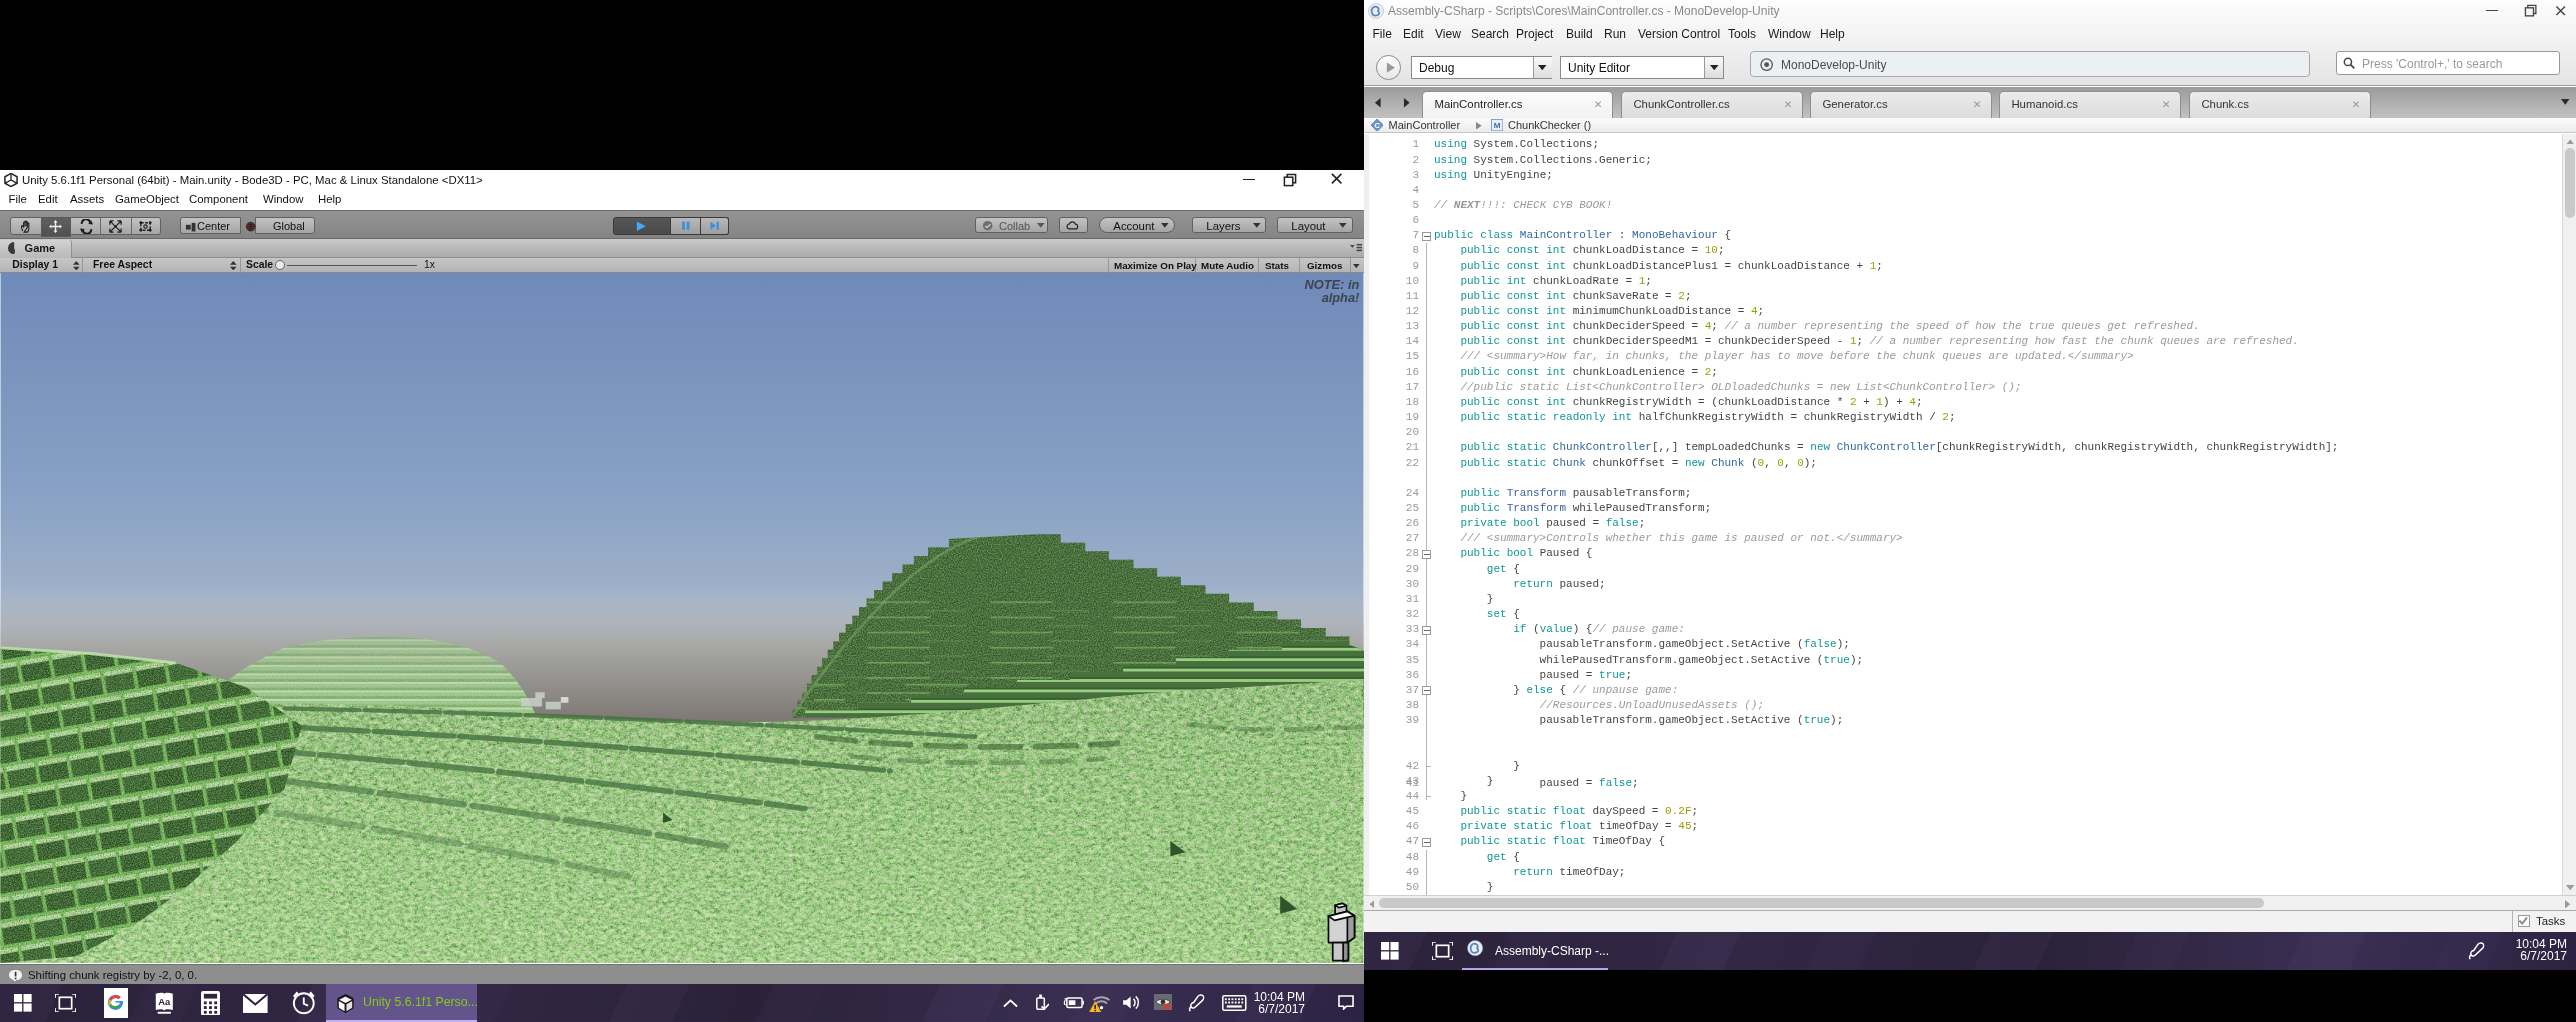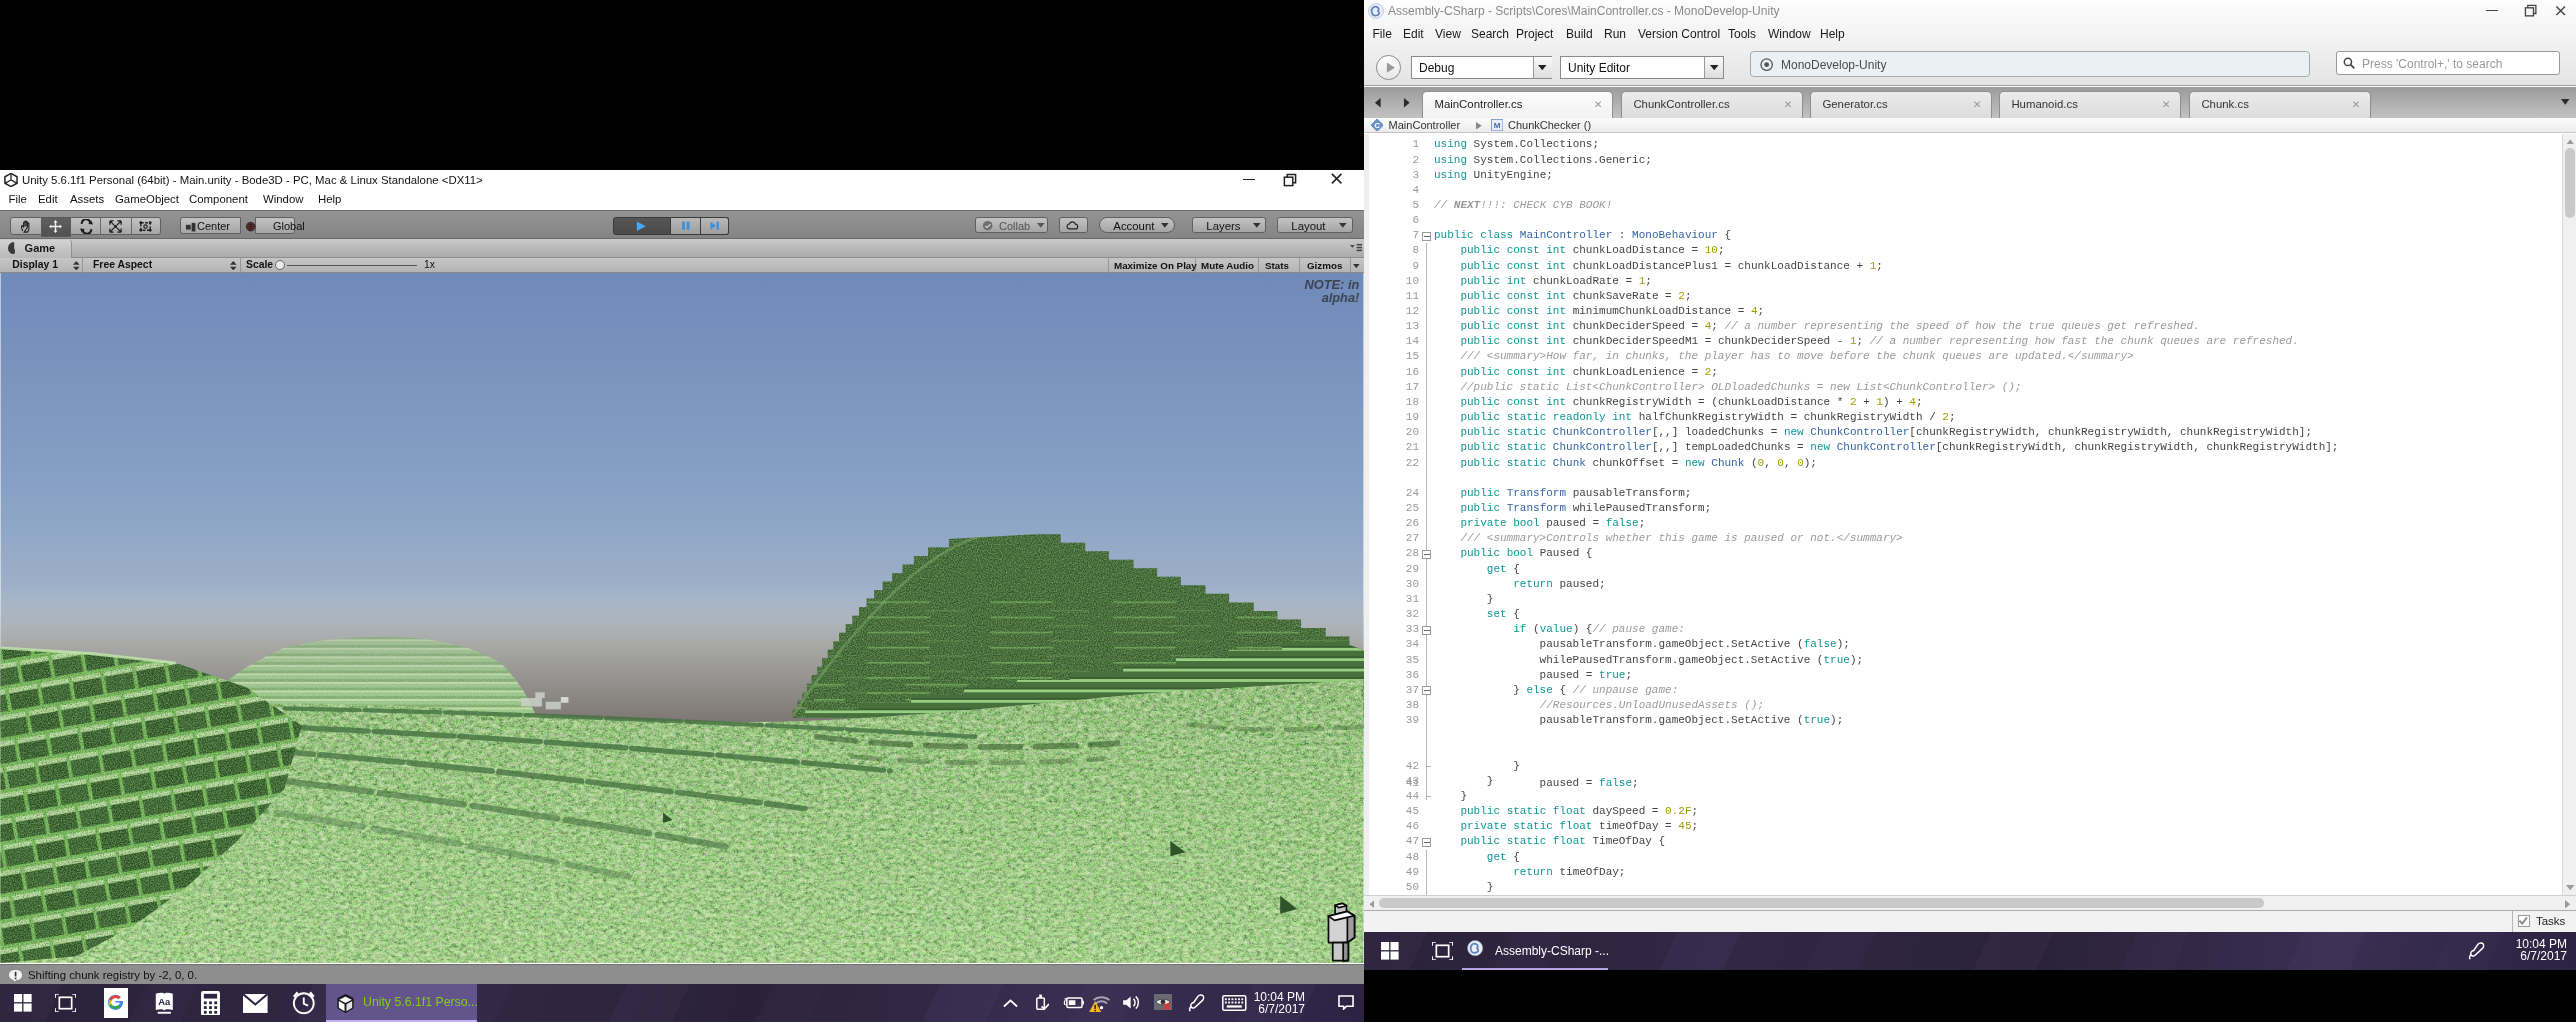--- a/index.html
+++ b/index.html
@@ -97,21 +97,21 @@
       <circle cx="3" cy="12" r="1.5" fill="#1d1d1d"></circle>
       <circle cx="13" cy="12" r="1.5" fill="#1d1d1d"></circle>
     </svg>
     <div class="ubtn" style="left:180px;top:47px;width:61px;height:17px;border-radius:2.8px 0 0 2.8px">
       <div class="ulab" style="left:16px">Center</div>
     </div>
     <svg class="abs" style="left:185px;top:51px" width="11.4" height="11.4" viewBox="0 0 12 12" xmlns="http://www.w3.org/2000/svg">
       <rect x="1" y="4" width="5" height="5" fill="#333"></rect>
       <rect x="7" y="2" width="4" height="9" fill="#333"></rect>
     </svg>
-    <div class="ubtn" style="left:255px;top:47px;width:40px;height:17px;border-radius:0 2.8px 2.8px 0">
+    <div class="ubtn" style="left:255px;top:47px;width:60px;height:17px;border-radius:0 2.8px 2.8px 0">
       <div class="ulab" style="left:17px">Global</div>
     </div>
     <svg class="abs" style="left:245px;top:51px" width="11.4" height="11.4" viewBox="0 0 12 12" xmlns="http://www.w3.org/2000/svg">
       <circle cx="6" cy="6" r="4.6" fill="#7a2a2a" stroke="#333" stroke-width="1"></circle>
       <path d="M1.4 6 L10.6 6 M6 1.4 L6 10.6 M2.5 3 A6 6 0 0 0 9.5 3 M2.5 9 A6 6 0 0 1 9.5 9" stroke="#222" stroke-width="1" fill="none"></path>
     </svg>
     <div class="abs" style="left:613px;top:47px;width:58px;height:18px;background:linear-gradient(#565656,#4a4a4a);border:0.9px solid #3a3a3a;border-radius:2.8px 0 0 2.8px"></div>
     <svg class="abs" style="left:635px;top:50px" width="12.3" height="12.3" viewBox="0 0 13 13" xmlns="http://www.w3.org/2000/svg">
       <path d="M2 1.5 L11.5 6.5 L2 11.5 Z" fill="#47a8f5"></path>
     </svg>
@@ -633,21 +633,21 @@
 <div class="cl" style="top:140px"><span class="ln">10</span><span class="ct">    <span class="k">public</span> <span class="k">int</span> chunkLoadRate = <span class="n">1</span>;</span></div>
 <div class="cl" style="top:155px"><span class="ln">11</span><span class="ct">    <span class="k">public</span> <span class="k">const</span> <span class="k">int</span> chunkSaveRate = <span class="n">2</span>;</span></div>
 <div class="cl" style="top:170px"><span class="ln">12</span><span class="ct">    <span class="k">public</span> <span class="k">const</span> <span class="k">int</span> minimumChunkLoadDistance = <span class="n">4</span>;</span></div>
 <div class="cl" style="top:185px"><span class="ln">13</span><span class="ct">    <span class="k">public</span> <span class="k">const</span> <span class="k">int</span> chunkDeciderSpeed = <span class="n">4</span>; <span class="c">// a number representing the speed of how the true queues get refreshed.</span></span></div>
 <div class="cl" style="top:200px"><span class="ln">14</span><span class="ct">    <span class="k">public</span> <span class="k">const</span> <span class="k">int</span> chunkDeciderSpeedM1 = chunkDeciderSpeed - <span class="n">1</span>; <span class="c">// a number representing how fast the chunk queues are refreshed.</span></span></div>
 <div class="cl" style="top:215px"><span class="ln">15</span><span class="ct">    <span class="c">/// &lt;summary&gt;How far, in chunks, the player has to move before the chunk queues are updated.&lt;/summary&gt;</span></span></div>
 <div class="cl" style="top:231px"><span class="ln">16</span><span class="ct">    <span class="k">public</span> <span class="k">const</span> <span class="k">int</span> chunkLoadLenience = <span class="n">2</span>;</span></div>
 <div class="cl" style="top:246px"><span class="ln">17</span><span class="ct">    <span class="c">//public static List&lt;ChunkController&gt; OLDloadedChunks = new List&lt;ChunkController&gt; ();</span></span></div>
 <div class="cl" style="top:261px"><span class="ln">18</span><span class="ct">    <span class="k">public</span> <span class="k">const</span> <span class="k">int</span> chunkRegistryWidth = (chunkLoadDistance * <span class="n">2</span> + <span class="n">1</span>) + <span class="n">4</span>;</span></div>
 <div class="cl" style="top:276px"><span class="ln">19</span><span class="ct">    <span class="k">public</span> <span class="k">static</span> <span class="k">readonly</span> <span class="k">int</span> halfChunkRegistryWidth = chunkRegistryWidth / <span class="n">2</span>;</span></div>
-<div class="cl" style="top:291px"><span class="ln">20</span><span class="ct">    <span class="k">public</span> <span class="k">static</span> <span class="t">ChunkController</span>[,,] loadedChunks = <span class="k">new</span> <span class="t">ChunkController</span>[chunkRegistryWidth, chunkRegistryWidth, chunkRegistryWidth];</span></div>
+<div class="cl" style="top:291px"><span class="ln">20</span></div>
 <div class="cl" style="top:306px"><span class="ln">21</span><span class="ct">    <span class="k">public</span> <span class="k">static</span> <span class="t">ChunkController</span>[,,] tempLoadedChunks = <span class="k">new</span> <span class="t">ChunkController</span>[chunkRegistryWidth, chunkRegistryWidth, chunkRegistryWidth];</span></div>
 <div class="cl" style="top:322px"><span class="ln">22</span><span class="ct">    <span class="k">public</span> <span class="k">static</span> <span class="t">Chunk</span> chunkOffset = <span class="k">new</span> <span class="t">Chunk</span> (<span class="n">0</span>, <span class="n">0</span>, <span class="n">0</span>);</span></div>
 <div class="cl" style="top:352px"><span class="ln">24</span><span class="ct">    <span class="k">public</span> <span class="t">Transform</span> pausableTransform;</span></div>
 <div class="cl" style="top:367px"><span class="ln">25</span><span class="ct">    <span class="k">public</span> <span class="t">Transform</span> whilePausedTransform;</span></div>
 <div class="cl" style="top:382px"><span class="ln">26</span><span class="ct">    <span class="k">private</span> <span class="k">bool</span> paused = <span class="k">false</span>;</span></div>
 <div class="cl" style="top:397px"><span class="ln">27</span><span class="ct">    <span class="c">/// &lt;summary&gt;Controls whether this game is paused or not.&lt;/summary&gt;</span></span></div>
 <div class="cl" style="top:412px"><span class="ln">28</span><span class="ct">    <span class="k">public</span> <span class="k">bool</span> Paused {</span></div>
 <div class="cl" style="top:428px"><span class="ln">29</span><span class="ct">        <span class="k">get</span> {</span></div>
 <div class="cl" style="top:443px"><span class="ln">30</span><span class="ct">            <span class="k">return</span> paused;</span></div>
 <div class="cl" style="top:458px"><span class="ln">31</span><span class="ct">        }</span></div>

